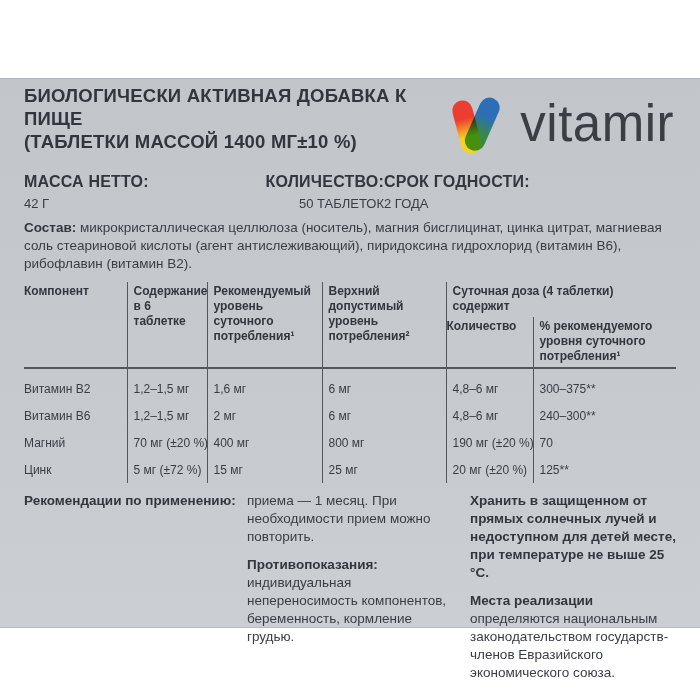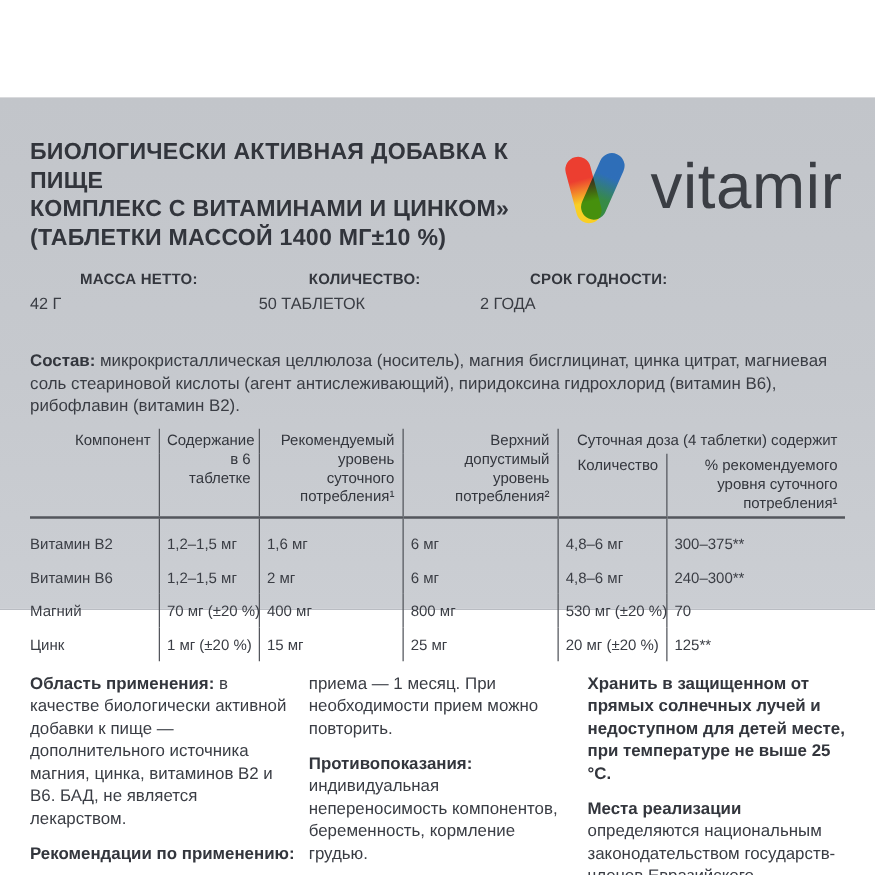--- a/index.html
+++ b/index.html
@@ -3,67 +3,66 @@
 <meta charset="utf-8">
 <style>
   html,body{margin:0;padding:0;}
   body{
     width:700px;height:700px;background:#ffffff;overflow:hidden;
     font-family:"Liberation Sans",sans-serif;
     -webkit-font-smoothing:antialiased;
   }
   .stage{position:relative;width:700px;height:700px;background:#fff;}
   .panel{
-    position:absolute;left:0;top:78px;width:700px;height:410px;
+    position:absolute;left:0;top:78px;width:700px;height:550px;
     background:linear-gradient(180deg,#c2c5ca 0%,#c6c9ce 55%,#cbced3 100%);
     border-top:1px solid #b3b6bc;border-bottom:1px solid #b9bcc2;
-    box-sizing:border-box;padding:30px 24px 0 24px;color:#3a3d44;
+    box-sizing:border-box;padding:5px 24px 0 24px;color:#3a3d44;
   }
   
   .hdr{display:flex;justify-content:space-between;align-items:flex-start;}
   .title{font-size:18.5px;line-height:23px;font-weight:bold;color:#32353c;letter-spacing:.2px;}
   .logo{display:flex;align-items:center;margin-top:12px;margin-right:2px;}
   .logo svg{display:block;}
   .brandname{font-size:51px;font-weight:normal;color:#3b3e44;letter-spacing:.5px;margin-left:16px;line-height:1;transform:translateY(-4px);}
   
   .info{display:flex;margin-top:15px;}
   .info-item{box-sizing:border-box;}
   .info-item:nth-child(1){width:183px;}
-  .info-item:nth-child(2){width:177px;}
-  .info-label{font-size:12px;font-weight:bold;color:#33363d;letter-spacing:.2px;margin-left:40px;}
+  .info-item:nth-child(2){width:177px;text-align:right;}
+  .info-label{font-size:16px;font-weight:bold;color:#33363d;letter-spacing:.2px;}
   .info-value{font-size:13px;margin-top:5px;color:#3a3d44;}
   
-  .comp{margin-top:30px;font-size:13.5px;line-height:18px;width:660px;color:#3a3d44;}
+  .comp{margin-top:8px;font-size:13.5px;line-height:18px;width:660px;color:#3a3d44;}
   .comp b{color:#33363d;}
   
   table.nutri{border-collapse:collapse;table-layout:fixed;width:652px;margin-top:9px;
     font-size:12px;color:#3a3d44;}
   table.nutri th,table.nutri td{font-weight:normal;text-align:left;vertical-align:top;padding:2px 6px 3px 6px;}
-  table.nutri th{font-weight:normal;color:#33363d;line-height:15px;text-align:right;}
+  table.nutri th{font-weight:bold;color:#33363d;line-height:15px;}
   .bl{border-left:1.5px solid #53565c;}
   .hb{border-bottom:2px solid #53565c;}
   table.nutri td{white-space:nowrap;vertical-align:middle;height:23px;padding-top:2px;padding-bottom:2px;}
   table.nutri tbody tr:first-child td{padding-top:8px;}
   table.nutri td:first-child,table.nutri th:first-child{padding-left:0;}
   
   .sections{display:flex;gap:10px;margin-top:9px;width:660px;}
   .seccol{width:213px;font-size:13.5px;line-height:18px;color:#3a3d44;}
   .seccol p{margin:0 0 10px 0;}
   .seccol .lead{font-weight:bold;color:#33363d;}
 </style>
 </head>
 <body>
 
 <div class="stage">
   <div class="panel">
 
     <div class="hdr">
       <div class="title">
         <div>БИОЛОГИЧЕСКИ АКТИВНАЯ ДОБАВКА К ПИЩЕ</div>
-        <div>КОМПЛЕКС С ВИТАМИНАМИ И ЦИНКОМ»</div>
         <div>(ТАБЛЕТКИ МАССОЙ 1400 МГ±10 %)</div>
       </div>
       <div class="logo">
         <svg width="58" height="62" viewBox="0 0 60 64">
           <defs>
             <linearGradient id="gl" gradientUnits="userSpaceOnUse" x1="17" y1="15" x2="26" y2="49">
               <stop offset="0.25" stop-color="#ec3e30"></stop>
               <stop offset="0.8" stop-color="#f9cf25"></stop>
             </linearGradient>
             <linearGradient id="gr" gradientUnits="userSpaceOnUse" x1="45" y1="12" x2="30" y2="46">
@@ -132,37 +131,36 @@
           <td class="bl">2 мг</td>
           <td class="bl">6 мг</td>
           <td class="bl">4,8–6 мг</td>
           <td class="bl">240–300**</td>
         </tr>
         <tr>
           <td>Магний</td>
           <td class="bl">70 мг (±20 %)</td>
           <td class="bl">400 мг</td>
           <td class="bl">800 мг</td>
-          <td class="bl">530 мг (±20 %)</td>
+          <td class="bl">190 мг (±20 %)</td>
           <td class="bl">70</td>
         </tr>
         <tr>
           <td>Цинк</td>
-          <td class="bl">1 мг (±20 %)</td>
+          <td class="bl">5 мг (±72 %)</td>
           <td class="bl">15 мг</td>
           <td class="bl">25 мг</td>
           <td class="bl">20 мг (±20 %)</td>
           <td class="bl">125**</td>
         </tr>
       </tbody>
     </table>
 
     <div class="sections">
       <div class="seccol">
-        <p><span class="lead">Область применения:</span><span> в качестве биологически активной добавки к пище — дополнительного источника магния, цинка, витаминов В2 и В6. БАД, не является лекарством.</span></p>
         <p><span class="lead">Рекомендации по применению:</span></p>
       </div>
       <div class="seccol">
         <p><span class="lead"></span><span>приема — 1 месяц. При необходимости прием можно повторить.</span></p>
         <p><span class="lead">Противопоказания:</span><span> индивидуальная непереносимость компонентов, беременность, кормление грудью.</span></p>
 
       </div>
       <div class="seccol">
         <p><span class="lead">Хранить в защищенном от прямых солнечных лучей и недоступном для детей месте, при температуре не выше 25 °C.</span><span></span></p>
         <p><span class="lead">Места реализации</span><span> определяются национальным законодательством государств-членов Евразийского экономического союза.</span></p>

